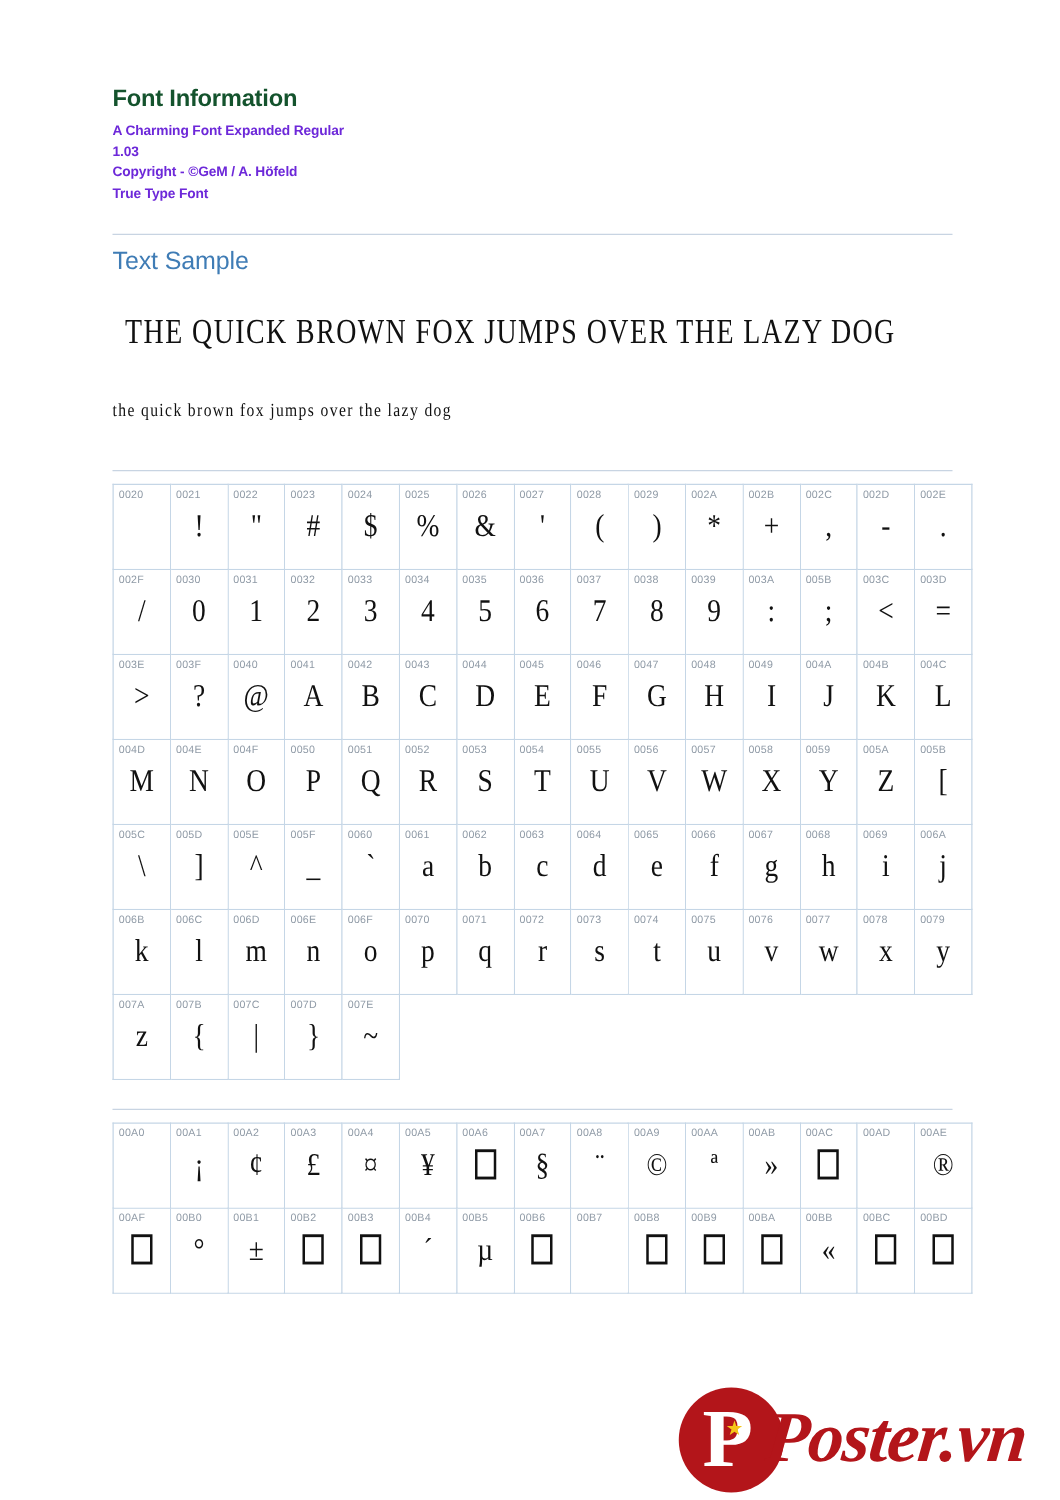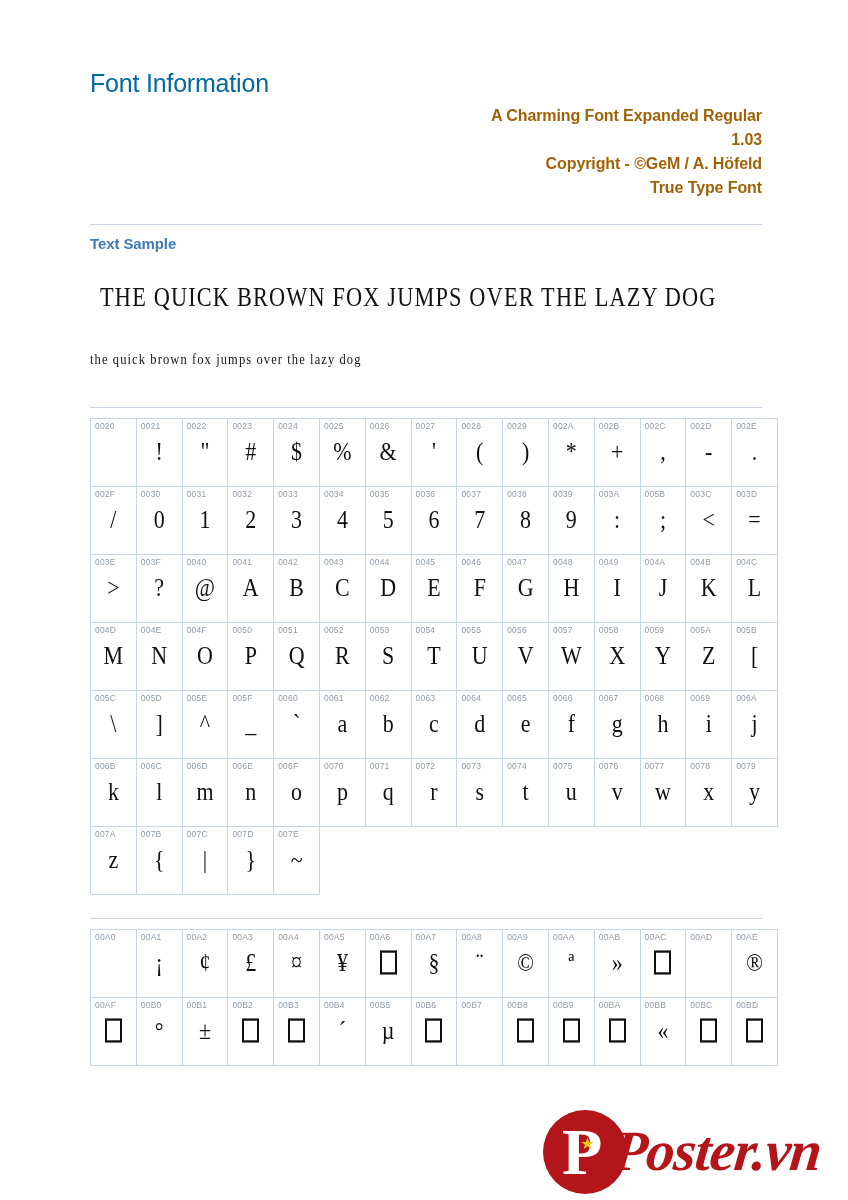--- a/index.html
+++ b/index.html
@@ -25,48 +25,47 @@
   .content {
     position: absolute;
     left: 90px;
     top: 0;
     width: 672px;
   }
 
   
   #header-block { padding-top: 70px; }
   .title {
-    font-size: 25px;
-    font-weight: normal;
-    color: #0369a1;
+    font-size: 19px;
+    font-weight: bold;
+    color: #14532d;
     letter-spacing: -0.2px;
     line-height: 1.1;
     margin: 0 0 6px 0;
   }
   .meta-line {
-    font-size: 16px;
+    font-size: 11px;
     font-weight: bold;
-    color: #a16207;
+    color: #6d28d9;
     line-height: 1.52;
     margin: 0;
     letter-spacing: -0.1px;
-    text-align: right;
   }
 
   
   .section { margin-top: 23px; }
   .rule {
     height: 1px;
     background: #c8d4e2;
     width: 100%;
     margin-bottom: 10px;
   }
   .section-title {
-    font-size: 15px;
-    font-weight: bold;
+    font-size: 20px;
+    font-weight: normal;
     color: #3f7cb5;
     margin: 0 0 12px 0;
     letter-spacing: -0.1px;
   }
 
   
   .sample-wrap {
     height: 120px;
     position: relative;
     text-align: left;

